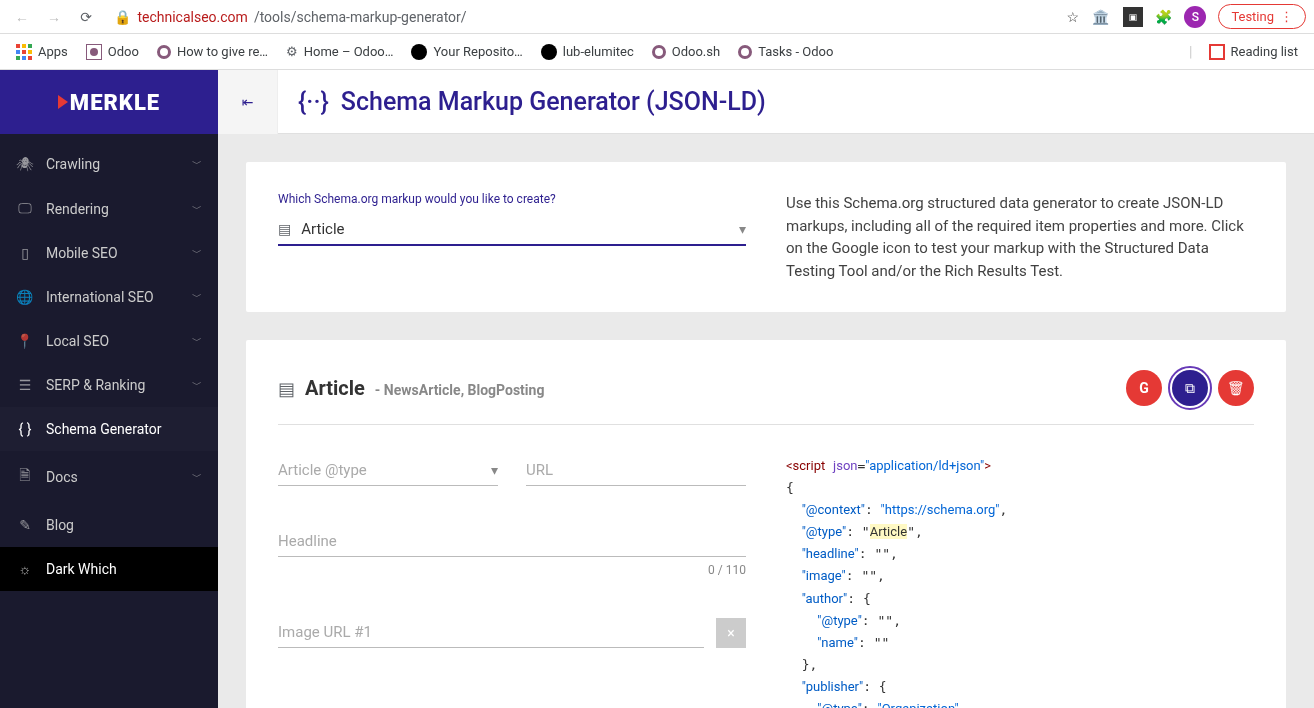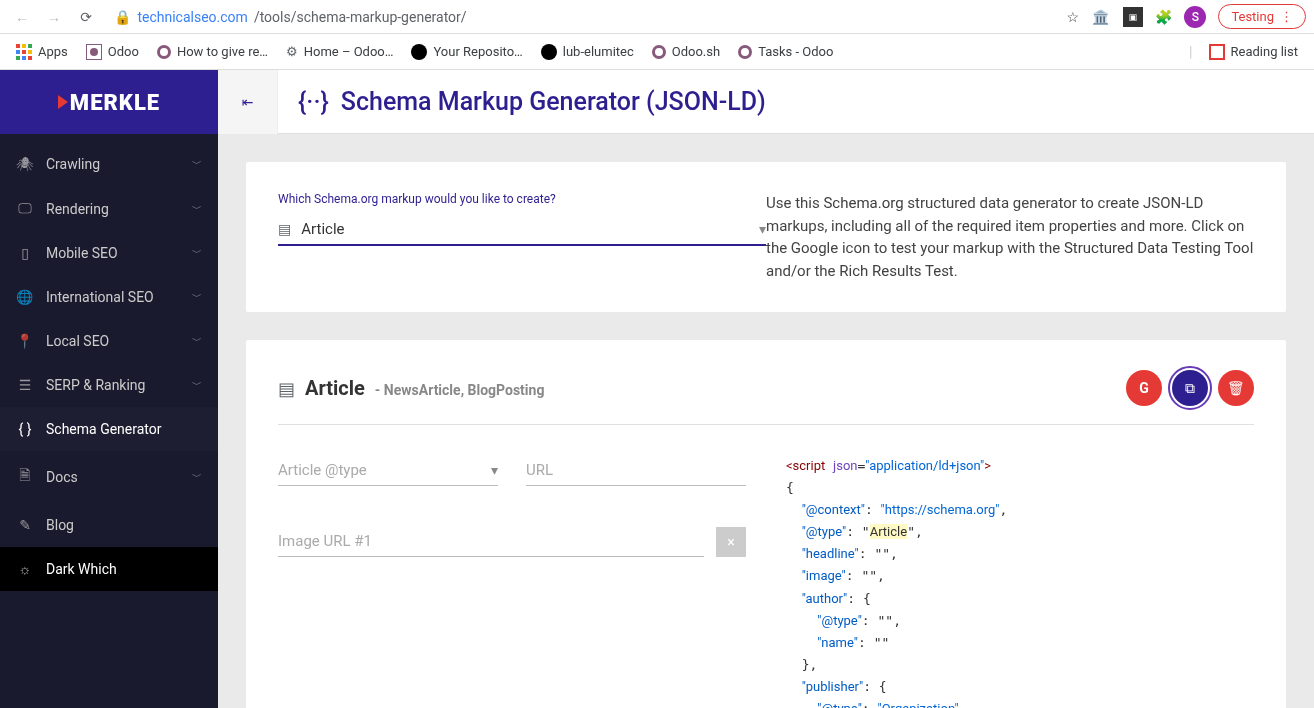--- a/index.html
+++ b/index.html
@@ -2,21 +2,21 @@
 <html><head>
 <meta charset="utf-8">
 <style>
 *{box-sizing:border-box;margin:0;padding:0;font-family:-apple-system,BlinkMacSystemFont,"Segoe UI",Roboto,sans-serif}
 body{background:#fff;font-size:14px;color:#333}
 .browser-toolbar{height:34px;display:flex;align-items:center;padding:0 8px;gap:4px;border-bottom:1px solid #ddd;background:#fff}
 .nav-btn{width:28px;height:28px;display:flex;align-items:center;justify-content:center;color:#5f6368;cursor:pointer;border-radius:50%}
 .nav-btn.disabled{color:#bbb}
 .url-bar{flex:1;display:flex;align-items:center;gap:6px;padding:0 10px;font-size:14px;color:#202124}
 .lock-icon{color:#5f6368}
-.url-text{color:#3b82f6}
+.url-text{color:#b91c1c}
 .url-path{color:#5f6368}
 .toolbar-right{display:flex;align-items:center;gap:12px}
 .ext-icon{width:20px;height:20px;display:flex;align-items:center;justify-content:center}
 .avatar{width:22px;height:22px;border-radius:50%;background:#9c27b0;color:#fff;display:flex;align-items:center;justify-content:center;font-size:12px;font-weight:500}
 .update-btn{border:1px solid #e53935;color:#e53935;padding:4px 12px;border-radius:16px;display:flex;align-items:center;gap:6px;font-size:13px}
 .bookmark-bar{height:36px;display:flex;align-items:center;padding:0 8px;gap:2px;border-bottom:1px solid #ddd;background:#fff}
 .bm-item{display:flex;align-items:center;gap:6px;padding:4px 8px;font-size:13px;color:#3c4043;cursor:pointer}
 .bm-right{margin-left:auto;display:flex;align-items:center;gap:8px}
 .apps-icon{display:grid;grid-template-columns:repeat(3,4px);grid-template-rows:repeat(3,4px);gap:2px}
 .apps-icon span{width:4px;height:4px}
@@ -41,21 +41,21 @@
 .nav-icon{width:18px;display:flex;justify-content:center;opacity:.7}
 .nav-item.active .nav-icon{opacity:1}
 .chev{margin-left:auto;font-size:10px;opacity:.6}
 .resources-label{padding:18px 16px 8px;font-size:11px;color:#666}
 .main{flex:1;background:#eaeaea;overflow-y:auto}
 .topbar{background:#fff;height:64px;display:flex;align-items:center;border-bottom:1px solid #e0e0e0}
 .collapse-btn{width:60px;height:64px;display:flex;align-items:center;justify-content:center;color:#2d1f8f;border-right:1px solid #eee;cursor:pointer;background:#f5f5f5}
 .page-title{display:flex;align-items:center;gap:12px;padding:0 20px;font-size:25px;font-weight:500;color:#2d1f8f}
 .content{padding:28px}
 .card{background:#fff;border-radius:2px;padding:30px 32px;margin-bottom:28px}
-.intro-card{display:flex;}
+.intro-card{display:flex;gap:40px}
 .intro-left{flex:1}
 .intro-right{flex:1;font-size:15px;line-height:1.5;color:#444}
 .intro-right a{color:#404040;text-decoration:none}
 .field-label{font-size:12px;color:#2d1f8f;margin-bottom:8px}
 .select-wrap{display:flex;align-items:center;gap:10px;border-bottom:2px solid #2d1f8f;padding:6px 0}
 .select-wrap .sel-icon{color:#5f6368}
 .select-value{flex:1;font-size:15px;color:#333}
 .select-arrow{color:#888}
 .article-header{display:flex;align-items:center;justify-content:space-between;margin-bottom:18px}
 .article-title{display:flex;align-items:baseline;gap:10px;font-size:20px;color:#333}
@@ -255,20 +255,24 @@
 
         <div class="editor-split">
           <div class="form-col">
             <div class="form-row">
               <div class="form-field" style="display:flex;align-items:center;border-bottom:1px solid #bbb">
                 <span style="color:#aaa;flex:1;font-size:15px" textcontent="Article @type">Article @type</span>
                 <span style="color:#888">▾</span>
               </div>
               <div class="form-field"><input class="input-line" placeholder="URL" style=""></div>
             </div>
+            <div class="form-field" style="margin-bottom:40px">
+              <input class="input-line" placeholder="Headline" style="">
+              <div class="char-count">0 / 110</div>
+            </div>
             <div class="img-row">
               <input class="input-line" style="flex: 1 1 0%;" placeholder="Image URL #1">
               <div class="remove-box">×</div>
             </div>
           </div>
 
           <div class="code-col"><span class="tag">&lt;script</span> <span class="attr">json</span>=<span class="str">"application/ld+json"</span><span class="tag">&gt;</span>
 {
   <span class="key">"@context"</span>: <span class="str">"https://schema.org"</span>,
   <span class="key">"@type"</span>: "<span class="hl">Article</span>",

